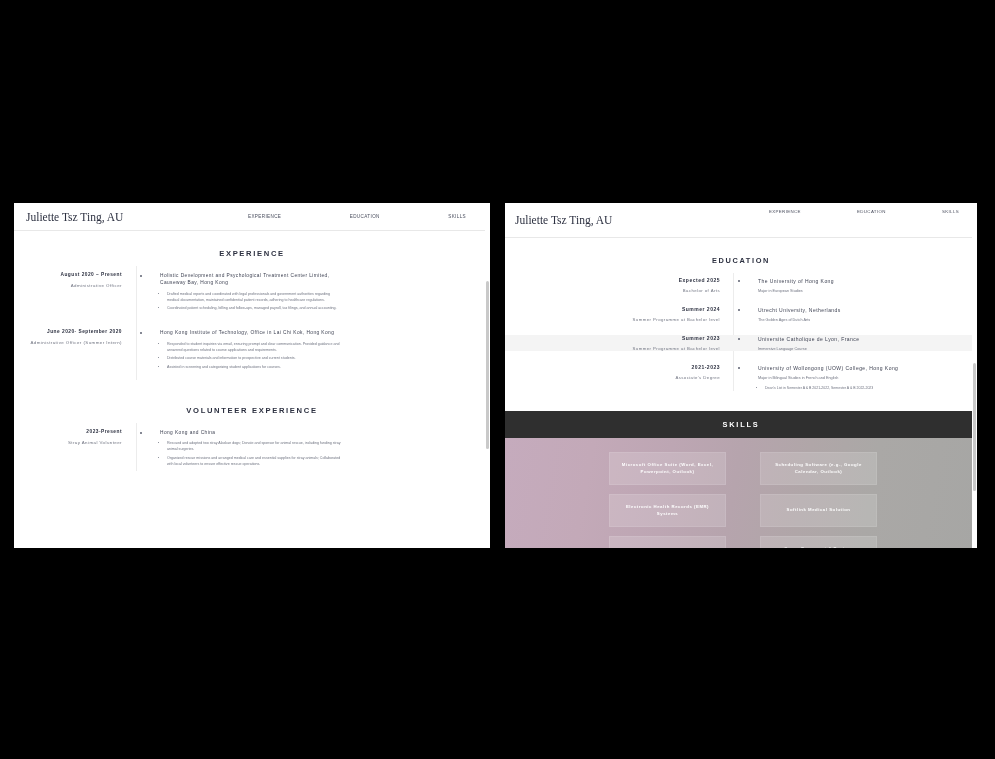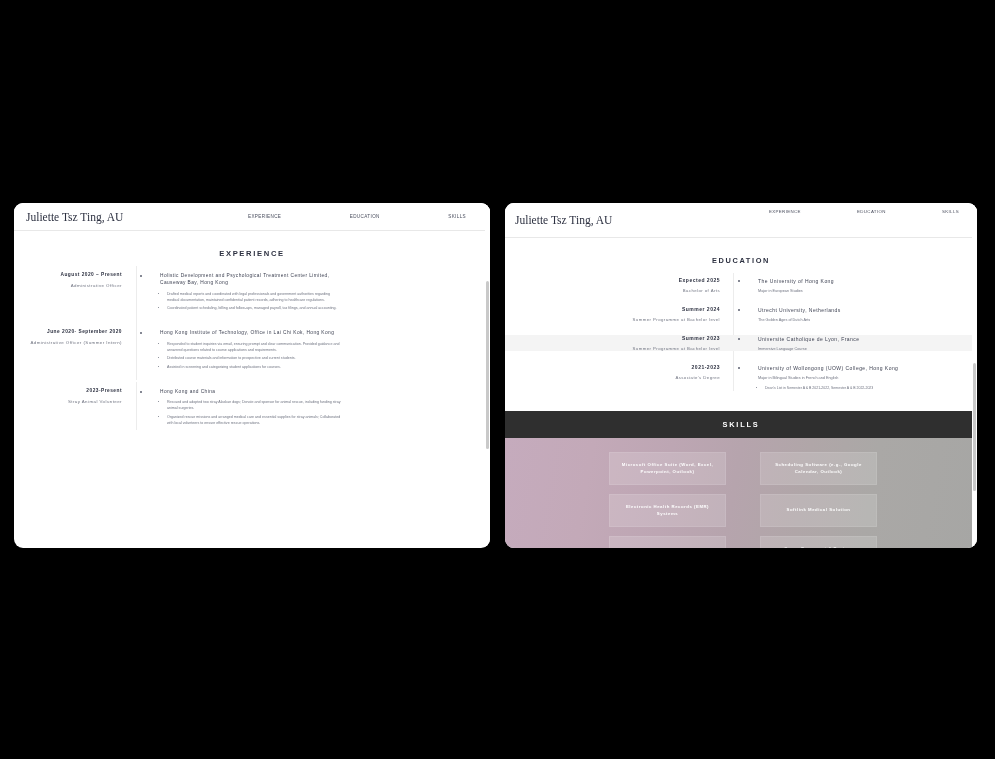--- a/index.html
+++ b/index.html
@@ -1,20 +1,20 @@
 <!DOCTYPE html>
 <html><head>
 <meta charset="utf-8">
 <style>
   html,body{margin:0;padding:0;background:#000;}
   body{width:995px;height:759px;font-family:"Liberation Sans",sans-serif;overflow:hidden;}
   .stage{position:relative;width:995px;height:759px;background:#000;}
 
   
-  .panel{position:absolute;background:#fff;overflow:hidden;border-radius:9px;}
+  .panel{position:absolute;background:#fff;overflow:hidden;}
   #left-panel{left:14px;top:203px;width:476px;height:345px;}
   #right-panel{left:505px;top:203px;width:472px;height:345px;}
 
   .panel-inner{position:absolute;left:0;top:0;right:0;bottom:0;overflow:hidden;}
 
   
   .site-header{position:relative;background:#fff;border-bottom:1px solid #e8e8e8;
     display:flex;align-items:center;box-sizing:border-box;}
   .brand{font-family:"Liberation Serif",serif;color:#2c3040;white-space:nowrap;}
   .navlinks{margin-left:auto;display:flex;}
@@ -159,20 +159,21 @@
             <ul class="tl-bullets">
               <li>Responded to student inquiries via email, ensuring prompt and clear communication. Provided guidance and answered questions related to course applications and requirements.</li>
               <li>Distributed course materials and information to prospective and current students.</li>
               <li>Assisted in screening and categorizing student applications for courses.</li>
             </ul>
           </div>
         </div>
 
       </div>
 
+      <div class="section-title volunteer">VOLUNTEER EXPERIENCE</div>
 
       <div class="tl" id="left-vol-tl">
         <div class="tl-row">
           <div class="tl-left">
             <div class="tl-date">2023-Present</div>
             <div class="tl-role">Stray Animal Volunteer</div>
           </div>
           <div class="tl-dot">
             <span class="dot"></span>
           </div>

